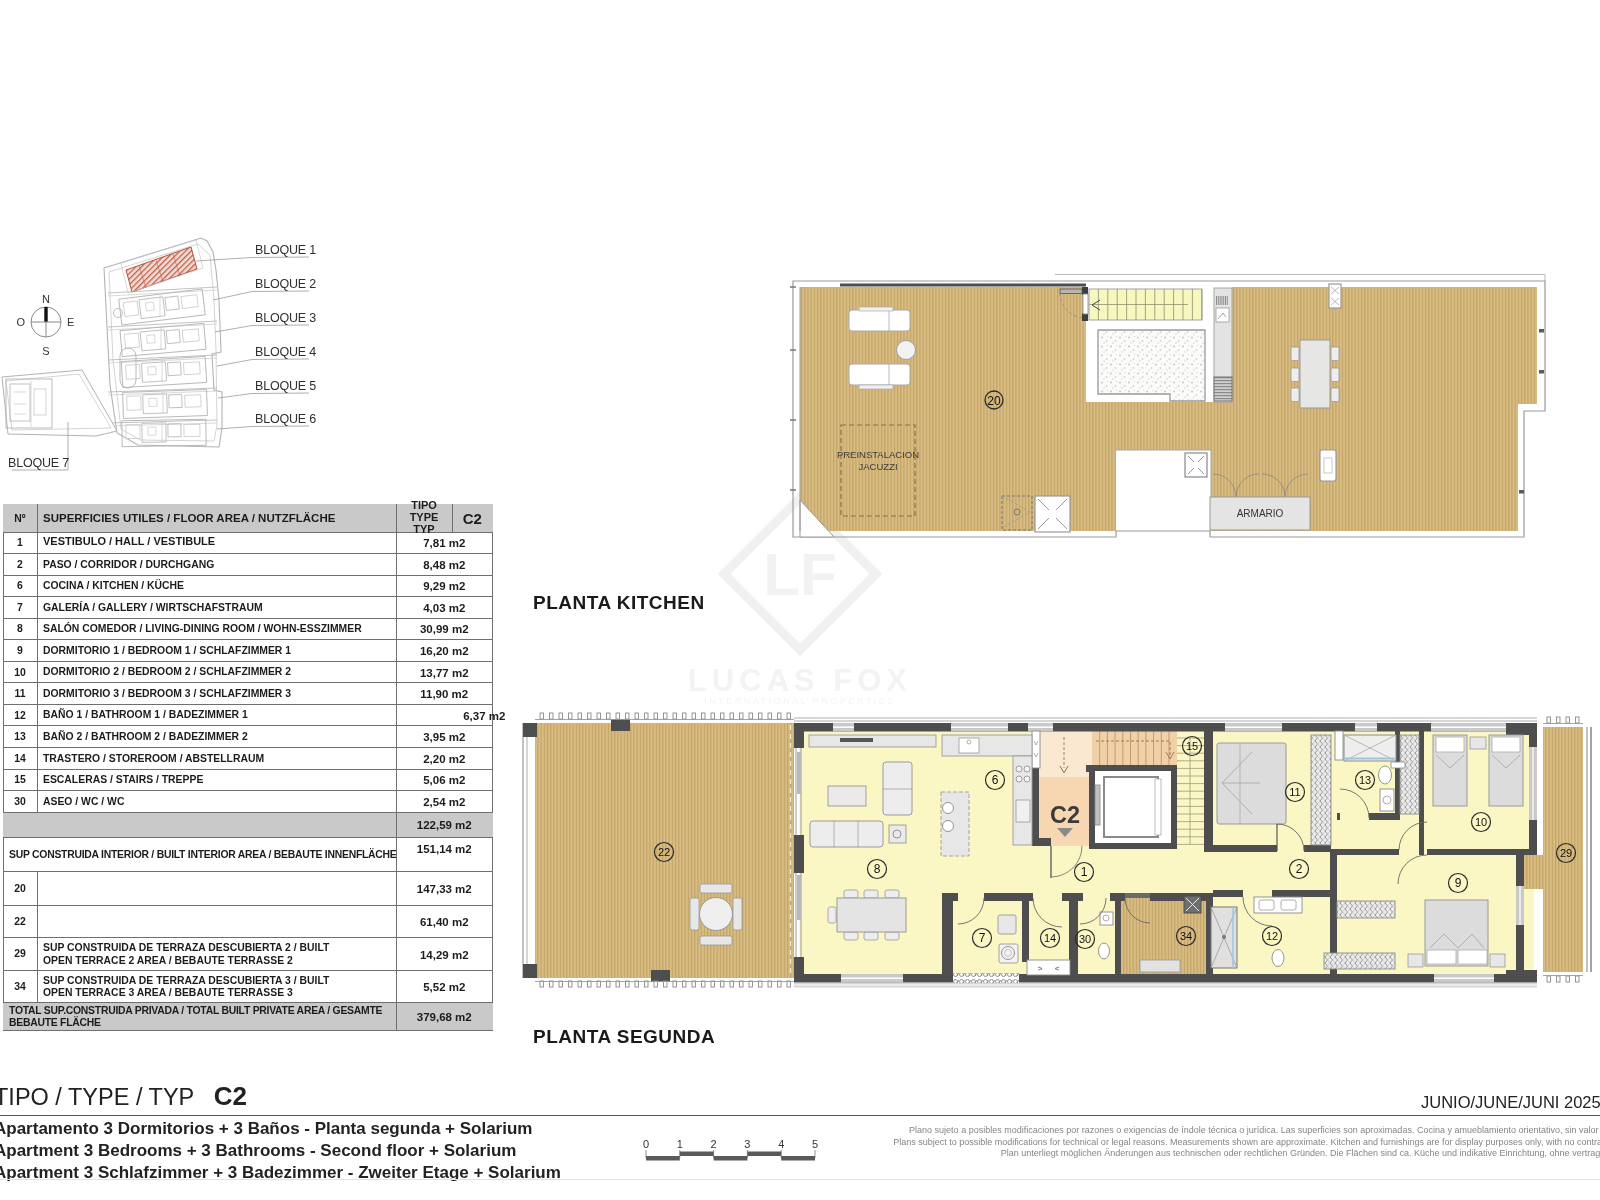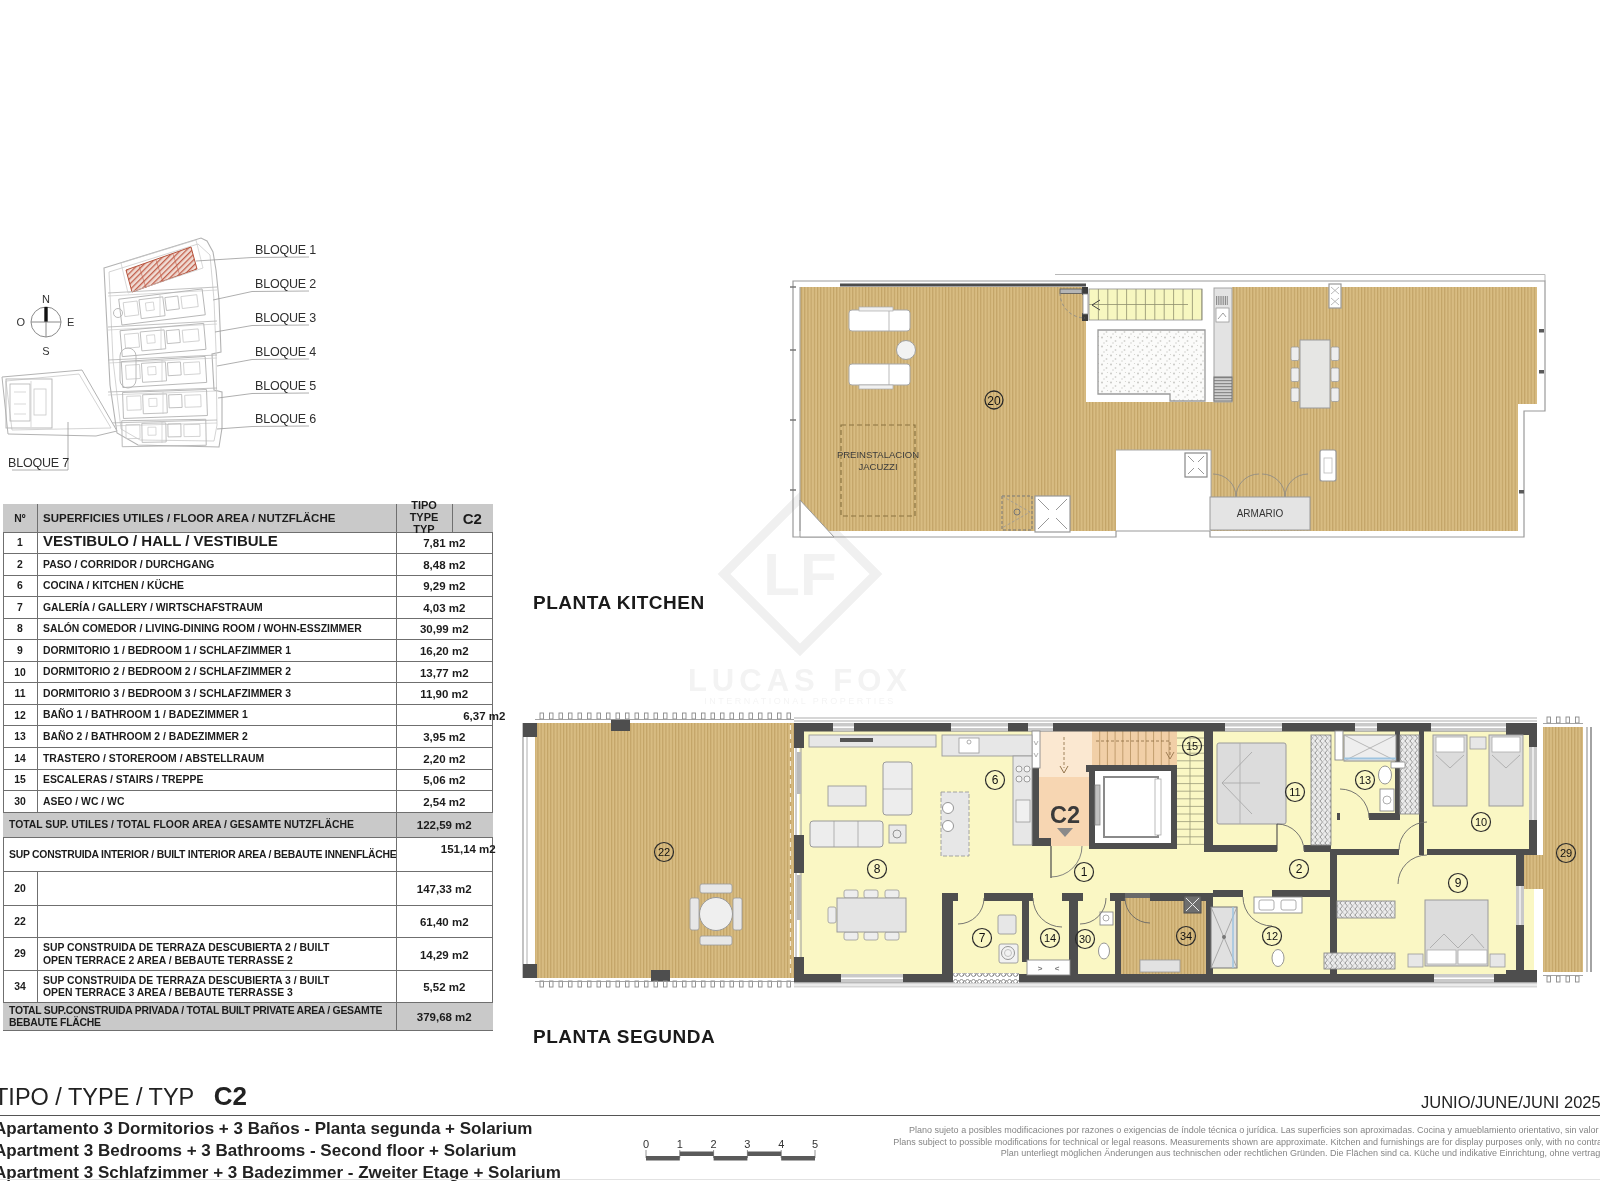--- a/index.html
+++ b/index.html
@@ -123,21 +123,21 @@
 <div class="abs" id="tablewrap" style="left:3px;top:504px;width:490px;height:528px;">
 <div class="abs" style="left:0;top:0;width:489.5px;height:527px;border:1.4px solid #6f6f6f;box-sizing:border-box;"></div>
 <div class="abs" style="left:0;top:0;width:489.5px;height:28.5px;background:#c9c9c9;border-bottom:1px solid #6f6f6f;box-sizing:border-box;"></div>
 <div class="abs" style="left:0;top:0;width:34px;height:28.5px;display:flex;align-items:center;justify-content:center;font-size:10.4px;font-weight:bold;color:#1c1c1c;">Nº</div>
 <div class="abs" style="left:40px;top:0;width:351px;height:28.5px;display:flex;align-items:center;font-size:11.5px;font-weight:bold;color:#1c1c1c;">SUPERFICIES UTILES / FLOOR AREA / NUTZFLÄCHE</div>
 <div class="abs" style="left:393px;top:0;width:56px;height:25px;display:flex;align-items:center;justify-content:center;text-align:center;font-size:11px;font-weight:bold;color:#1c1c1c;line-height:12px;">TIPO TYPE<br>TYP</div>
 <div class="abs" style="left:449px;top:0;width:40.5px;height:28.5px;display:flex;align-items:center;justify-content:center;font-size:15px;font-weight:bold;color:#1c1c1c;">C2</div>
 <div class="abs" style="left:449px;top:0;width:0;height:28.5px;border-left:1px solid #6f6f6f;"></div>
 <div class="abs" style="left:0;top:28.5px;width:489.5px;height:21.6px;border-bottom:1px solid #6f6f6f;box-sizing:border-box;"></div>
       <div class="abs" style="left:0;top:28.5px;width:34px;height:21.6px;line-height:22px;text-align:center;font-size:10.4px;font-weight:bold;color:#1c1c1c;display:flex;align-items:center;justify-content:center;">1</div>
-      <div class="abs" style="left:40px;top:28.5px;width:351px;height:17px;line-height:22px;font-size:15px;font-weight:bold;color:#1c1c1c;display:flex;align-items:center;">
+      <div class="abs" style="left:40px;top:28.5px;width:351px;height:17px;line-height:22px;font-size:11px;font-weight:bold;color:#1c1c1c;display:flex;align-items:center;">
         <span style="line-height:12.5px;white-space:nowrap;">VESTIBULO / HALL  / VESTIBULE</span>
       </div>
       <div class="abs" style="left:393px;top:28.5px;width:96.5px;height:21.6px;font-size:11.5px;font-weight:bold;color:#1c1c1c;display:flex;align-items:center;justify-content:center;">7,81 m2</div>
 <div class="abs" style="left:0;top:50.0px;width:489.5px;height:21.6px;border-bottom:1px solid #6f6f6f;box-sizing:border-box;"></div>
       <div class="abs" style="left:0;top:50.0px;width:34px;height:21.6px;line-height:22px;text-align:center;font-size:10.4px;font-weight:bold;color:#1c1c1c;display:flex;align-items:center;justify-content:center;">2</div>
       <div class="abs" style="left:40px;top:50.0px;width:351px;height:21.6px;line-height:22px;font-size:10.4px;font-weight:bold;color:#1c1c1c;display:flex;align-items:center;">
         <span style="line-height:12.5px;white-space:nowrap;">PASO  / CORRIDOR / DURCHGANG</span>
       </div>
       <div class="abs" style="left:393px;top:50.0px;width:96.5px;height:21.6px;font-size:11.5px;font-weight:bold;color:#1c1c1c;display:flex;align-items:center;justify-content:center;">8,48 m2</div>
 <div class="abs" style="left:0;top:71.6px;width:489.5px;height:21.6px;border-bottom:1px solid #6f6f6f;box-sizing:border-box;"></div>
@@ -200,29 +200,26 @@
         <span style="line-height:12.5px;white-space:nowrap;">ESCALERAS / STAIRS / TREPPE</span>
       </div>
       <div class="abs" style="left:393px;top:265.6px;width:96.5px;height:21.6px;font-size:11.5px;font-weight:bold;color:#1c1c1c;display:flex;align-items:center;justify-content:center;">5,06 m2</div>
 <div class="abs" style="left:0;top:287.1px;width:489.5px;height:21.6px;border-bottom:1px solid #6f6f6f;box-sizing:border-box;"></div>
       <div class="abs" style="left:0;top:287.1px;width:34px;height:21.6px;line-height:22px;text-align:center;font-size:10.4px;font-weight:bold;color:#1c1c1c;display:flex;align-items:center;justify-content:center;">30</div>
       <div class="abs" style="left:40px;top:287.1px;width:351px;height:21.6px;line-height:22px;font-size:10.4px;font-weight:bold;color:#1c1c1c;display:flex;align-items:center;">
         <span style="line-height:12.5px;white-space:nowrap;">ASEO / WC / WC</span>
       </div>
       <div class="abs" style="left:393px;top:287.1px;width:96.5px;height:21.6px;font-size:11.5px;font-weight:bold;color:#1c1c1c;display:flex;align-items:center;justify-content:center;">2,54 m2</div>
 <div class="abs" style="left:0;top:308.7px;width:489.5px;height:25.6px;background:#c9c9c9;border-bottom:1px solid #6f6f6f;box-sizing:border-box;"></div>
-      <div class="abs" style="left:6px;top:308.7px;width:385px;height:25.6px;font-size:10.4px;font-weight:bold;color:#1c1c1c;display:flex;align-items:center;">
-        <span style="line-height:12.5px;white-space:nowrap;">TOTAL SUP. UTILES / TOTAL FLOOR AREA / GESAMTE NUTZFLÄCHE</span>
-      </div>
       <div class="abs" style="left:393px;top:308.7px;width:96.5px;height:25.6px;font-size:11.5px;font-weight:bold;color:#1c1c1c;display:flex;align-items:center;justify-content:center;">122,59 m2</div>
 <div class="abs" style="left:0;top:334.3px;width:489.5px;height:33.4px;border-bottom:1px solid #6f6f6f;box-sizing:border-box;"></div>
       <div class="abs" style="left:6px;top:334.3px;width:385px;height:33.4px;font-size:10.4px;font-weight:bold;color:#1c1c1c;display:flex;align-items:center;">
         <span style="line-height:12.5px;white-space:nowrap;letter-spacing:-0.25px;">SUP CONSTRUIDA INTERIOR / BUILT INTERIOR AREA / BEBAUTE INNENFLÄCHE</span>
       </div>
-      <div class="abs" style="left:393px;top:334.3px;width:96.5px;height:21px;font-size:11.5px;font-weight:bold;color:#1c1c1c;display:flex;align-items:center;justify-content:center;padding-left:24px;">151,14 m2</div>
+      <div class="abs" style="left:393px;top:334.3px;width:96.5px;height:21px;font-size:11.5px;font-weight:bold;color:#1c1c1c;display:flex;align-items:center;justify-content:center;">151,14 m2</div>
 <div class="abs" style="left:0;top:367.7px;width:489.5px;height:34.3px;border-bottom:1px solid #6f6f6f;box-sizing:border-box;"></div>
       <div class="abs" style="left:0;top:367.7px;width:34px;height:34.3px;line-height:12.5px;text-align:center;font-size:10.4px;font-weight:bold;color:#1c1c1c;display:flex;align-items:center;justify-content:center;">20</div>
       <div class="abs" style="left:393px;top:367.7px;width:96.5px;height:34.3px;font-size:11.5px;font-weight:bold;color:#1c1c1c;display:flex;align-items:center;justify-content:center;">147,33 m2</div>
 <div class="abs" style="left:0;top:402.0px;width:489.5px;height:32.0px;border-bottom:1px solid #6f6f6f;box-sizing:border-box;"></div>
       <div class="abs" style="left:0;top:402.0px;width:34px;height:32.0px;line-height:12.5px;text-align:center;font-size:10.4px;font-weight:bold;color:#1c1c1c;display:flex;align-items:center;justify-content:center;">22</div>
       <div class="abs" style="left:393px;top:402.0px;width:96.5px;height:32.0px;font-size:11.5px;font-weight:bold;color:#1c1c1c;display:flex;align-items:center;justify-content:center;">61,40 m2</div>
 <div class="abs" style="left:0;top:434.0px;width:489.5px;height:33.0px;border-bottom:1px solid #6f6f6f;box-sizing:border-box;"></div>
       <div class="abs" style="left:0;top:434.0px;width:34px;height:33.0px;line-height:12.5px;text-align:center;font-size:10.4px;font-weight:bold;color:#1c1c1c;display:flex;align-items:center;justify-content:center;">29</div>
       <div class="abs" style="left:40px;top:434.0px;width:351px;height:33.0px;line-height:12.5px;font-size:10.4px;font-weight:bold;color:#1c1c1c;display:flex;align-items:center;">
         <span style="line-height:12.5px;white-space:nowrap;">SUP CONSTRUIDA DE TERRAZA DESCUBIERTA 2 / BUILT<br>OPEN TERRACE 2 AREA / BEBAUTE TERRASSE 2</span>

